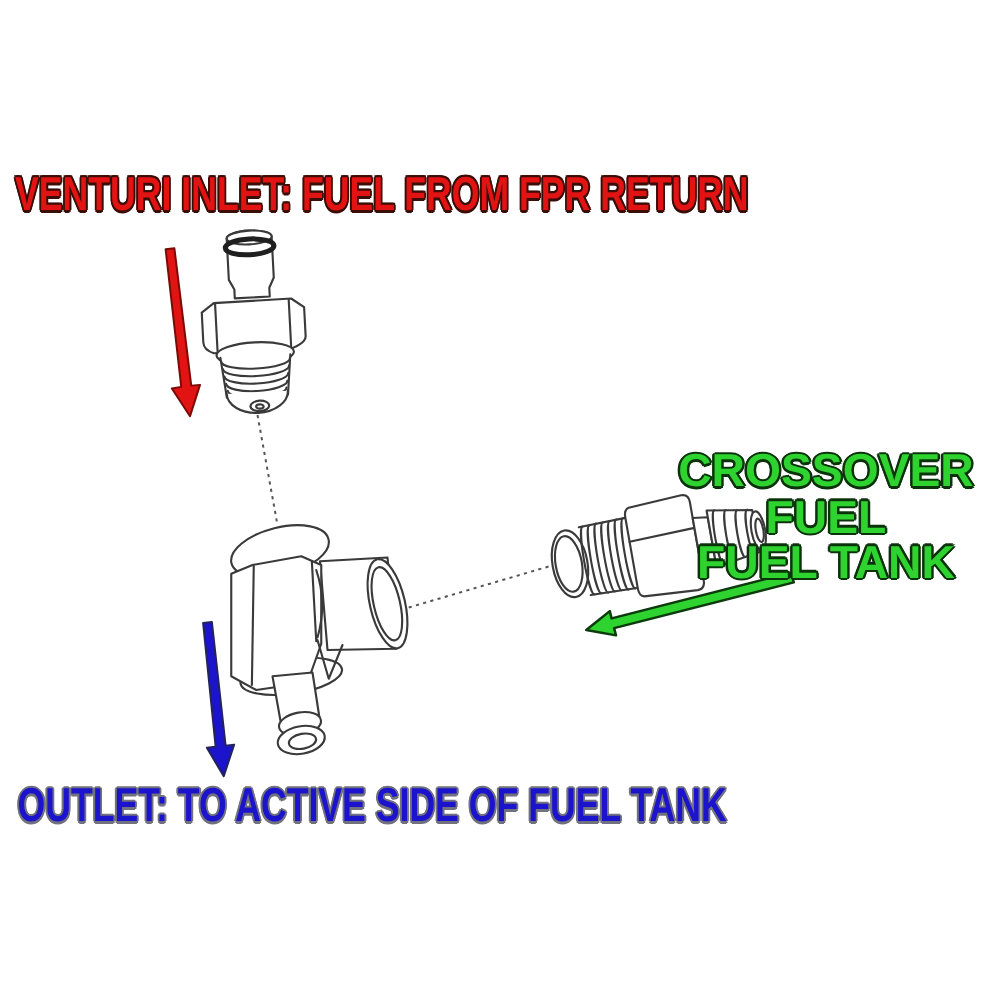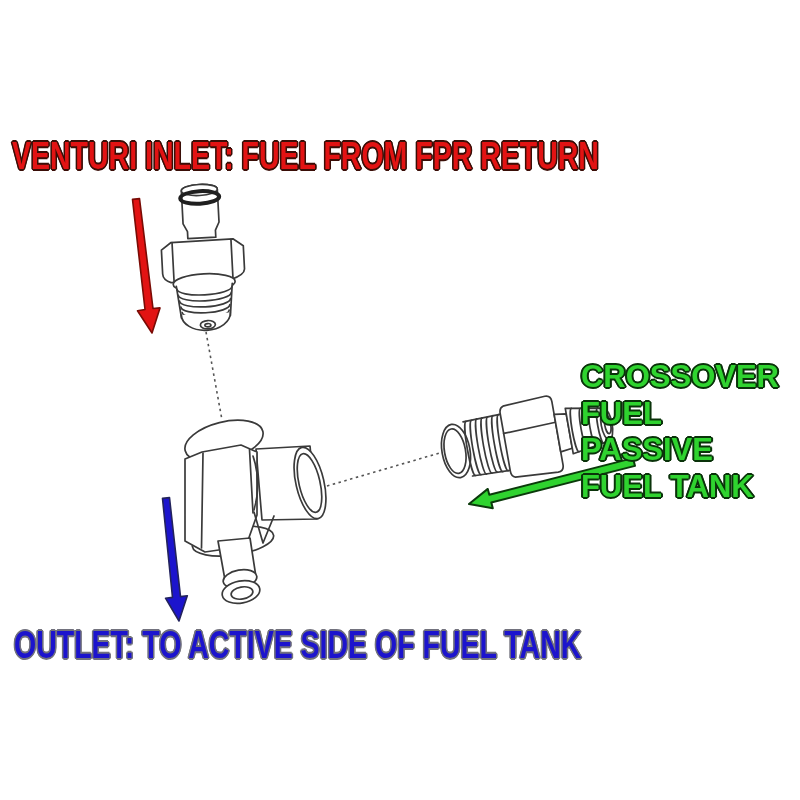--- a/index.html
+++ b/index.html
@@ -5,21 +5,21 @@
   html,body{margin:0;padding:0;background:#ffffff;}
   body{width:800px;height:800px;overflow:hidden;font-family:"Liberation Sans",sans-serif;}
   .stage{position:relative;width:794px;height:800px;background:#ffffff;}
   svg{position:absolute;left:0;top:0;}
   .ln{fill:none;stroke:#3a3a3a;stroke-width:1.7;stroke-linecap:round;stroke-linejoin:round;}
   .wh{fill:#ffffff;stroke:#3a3a3a;stroke-width:1.7;stroke-linecap:round;stroke-linejoin:round;}
   .leader{fill:none;stroke-width:1.6;stroke-dasharray:2.5 3.5;}
   .lbl{position:absolute;font-weight:bold;white-space:nowrap;}
   .lbl-red{left:12px;top:137px;font-size:38px;line-height:38px;transform:scaleX(0.75);transform-origin:left top;}
   .lbl-blue{left:14px;top:626px;font-size:38px;line-height:38px;transform:scaleX(0.75);transform-origin:left top;}
-  .lbl-green{right:15px;top:359px;font-size:31px;line-height:36.6px;text-align:left;}
+  .lbl-green{right:15px;top:359px;font-size:37px;line-height:36.6px;text-align:center;}
   .outline-red{text-shadow:2px 0 0 #3a0e07,-2px 0 0 #3a0e07,0 2px 0 #3a0e07,0 -2px 0 #3a0e07,1.4px 1.4px 0 #3a0e07,-1.4px 1.4px 0 #3a0e07,1.4px -1.4px 0 #3a0e07,-1.4px -1.4px 0 #3a0e07;}
   .outline-green{text-shadow:2px 0 0 #0a330a,-2px 0 0 #0a330a,0 2px 0 #0a330a,0 -2px 0 #0a330a,1.4px 1.4px 0 #0a330a,-1.4px 1.4px 0 #0a330a,1.4px -1.4px 0 #0a330a,-1.4px -1.4px 0 #0a330a;}
   .outline-blue{text-shadow:2px 0 0 #72727e,-2px 0 0 #72727e,0 2px 0 #72727e,0 -2px 0 #72727e,1.4px 1.4px 0 #72727e,-1.4px 1.4px 0 #72727e,1.4px -1.4px 0 #72727e,-1.4px -1.4px 0 #72727e;}
 </style>
 </head>
 <body>
 
 <div class="stage">
 
   <svg width="800" height="800" viewBox="0 0 800 800">
@@ -77,19 +77,18 @@
     <polygon stroke-width="1.6" stroke-linejoin="round" points="132.5,199.4 145,309.5 137.5,310.8 152,333 160,307.9 153,308.5 139.5,198.6" fill="#e21313" stroke="#7a0b05"></polygon>
     <polygon stroke-width="1.6" stroke-linejoin="round" points="162.5,498.4 172.5,597.4 165.5,598.2 179,621 187.3,595.7 180.5,596.6 169.5,497.6" fill="#1c14cd" stroke="#23235d"></polygon>
     <polygon stroke-width="2" stroke-linejoin="round" points="633,458.1 489.3,494.7 487.8,488.9 469,504 492.8,508.3 491.3,502.5 635,465.9" fill="#2fd32f" stroke="#0b3a0b"></polygon>
   </svg>
 
   <div class="lbl lbl-red outline-red" style="color: rgb(226, 19, 19);">VENTURI INLET: FUEL FROM FPR RETURN</div>
 
   <div class="lbl lbl-green outline-green" style="color: rgb(47, 211, 47);">
     <div>CROSSOVER</div>
     <div>FUEL</div>
-    <div>PASSIVE</div>
     <div>FUEL TANK</div>
   </div>
 
   <div class="lbl lbl-blue outline-blue" style="color: rgb(28, 20, 205);">OUTLET: TO ACTIVE SIDE OF FUEL TANK</div>
 
 </div>
 
 </body></html>

